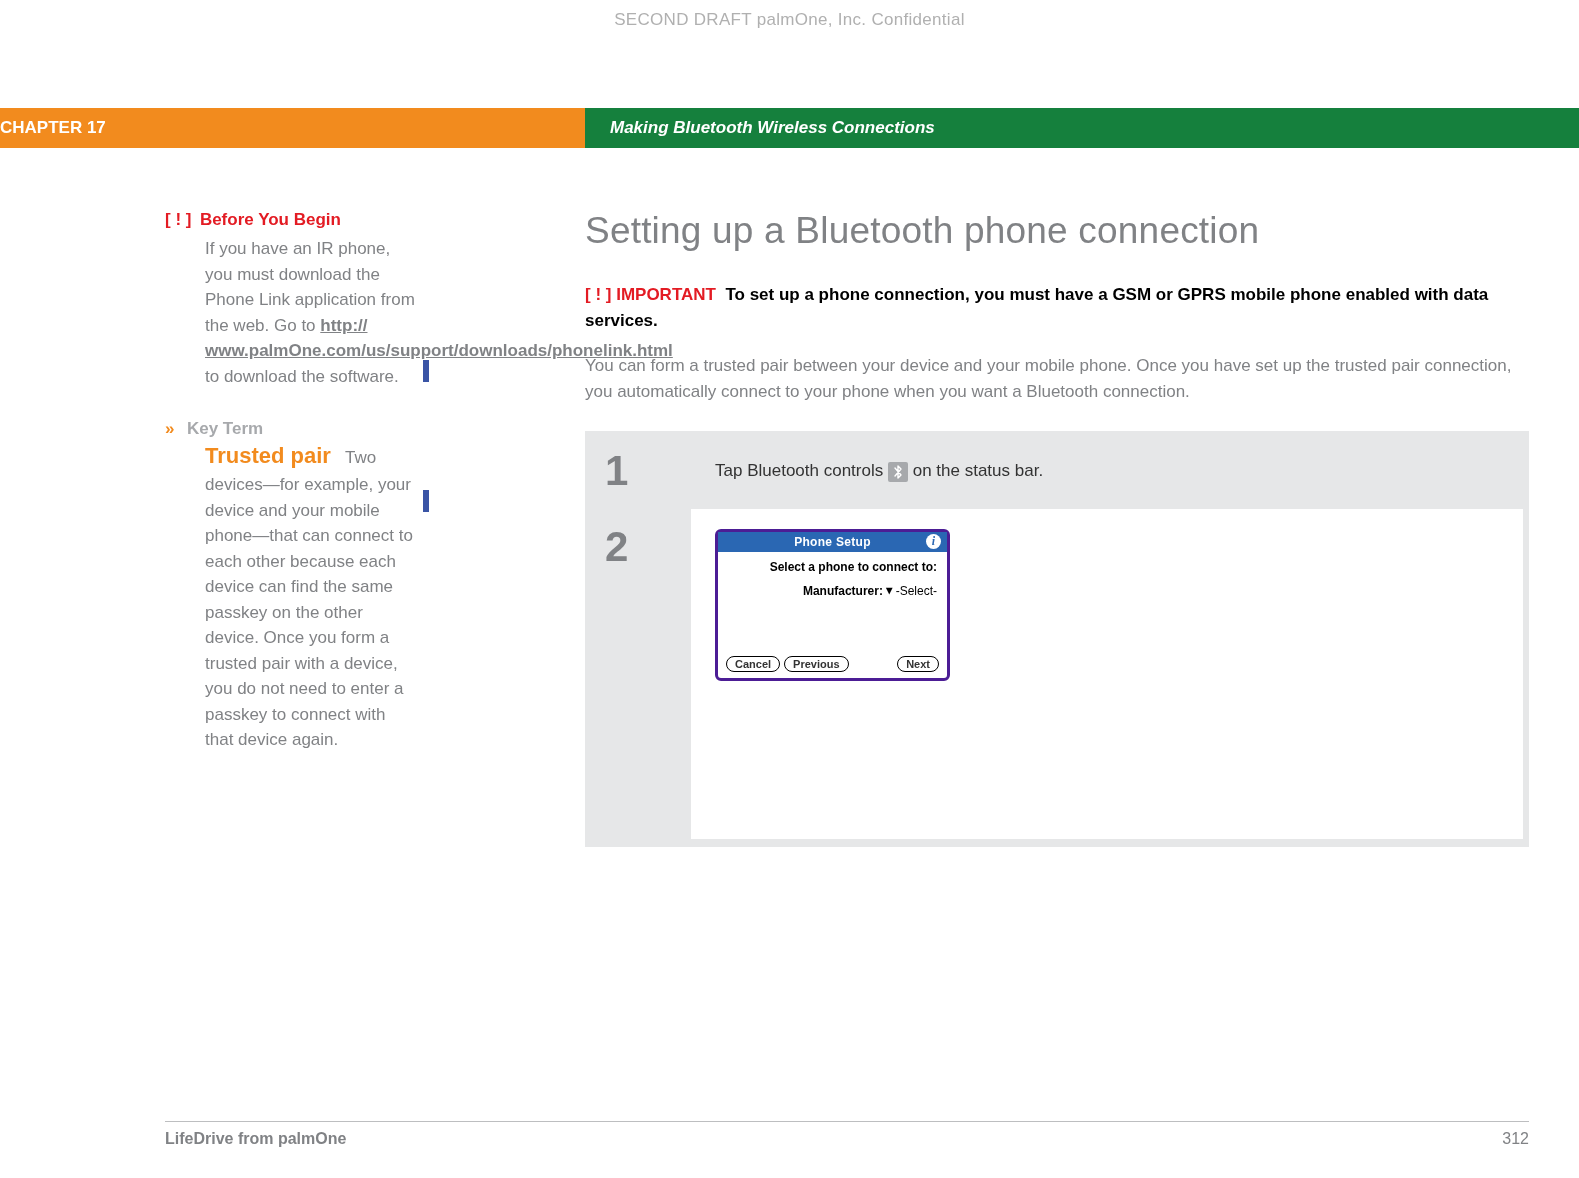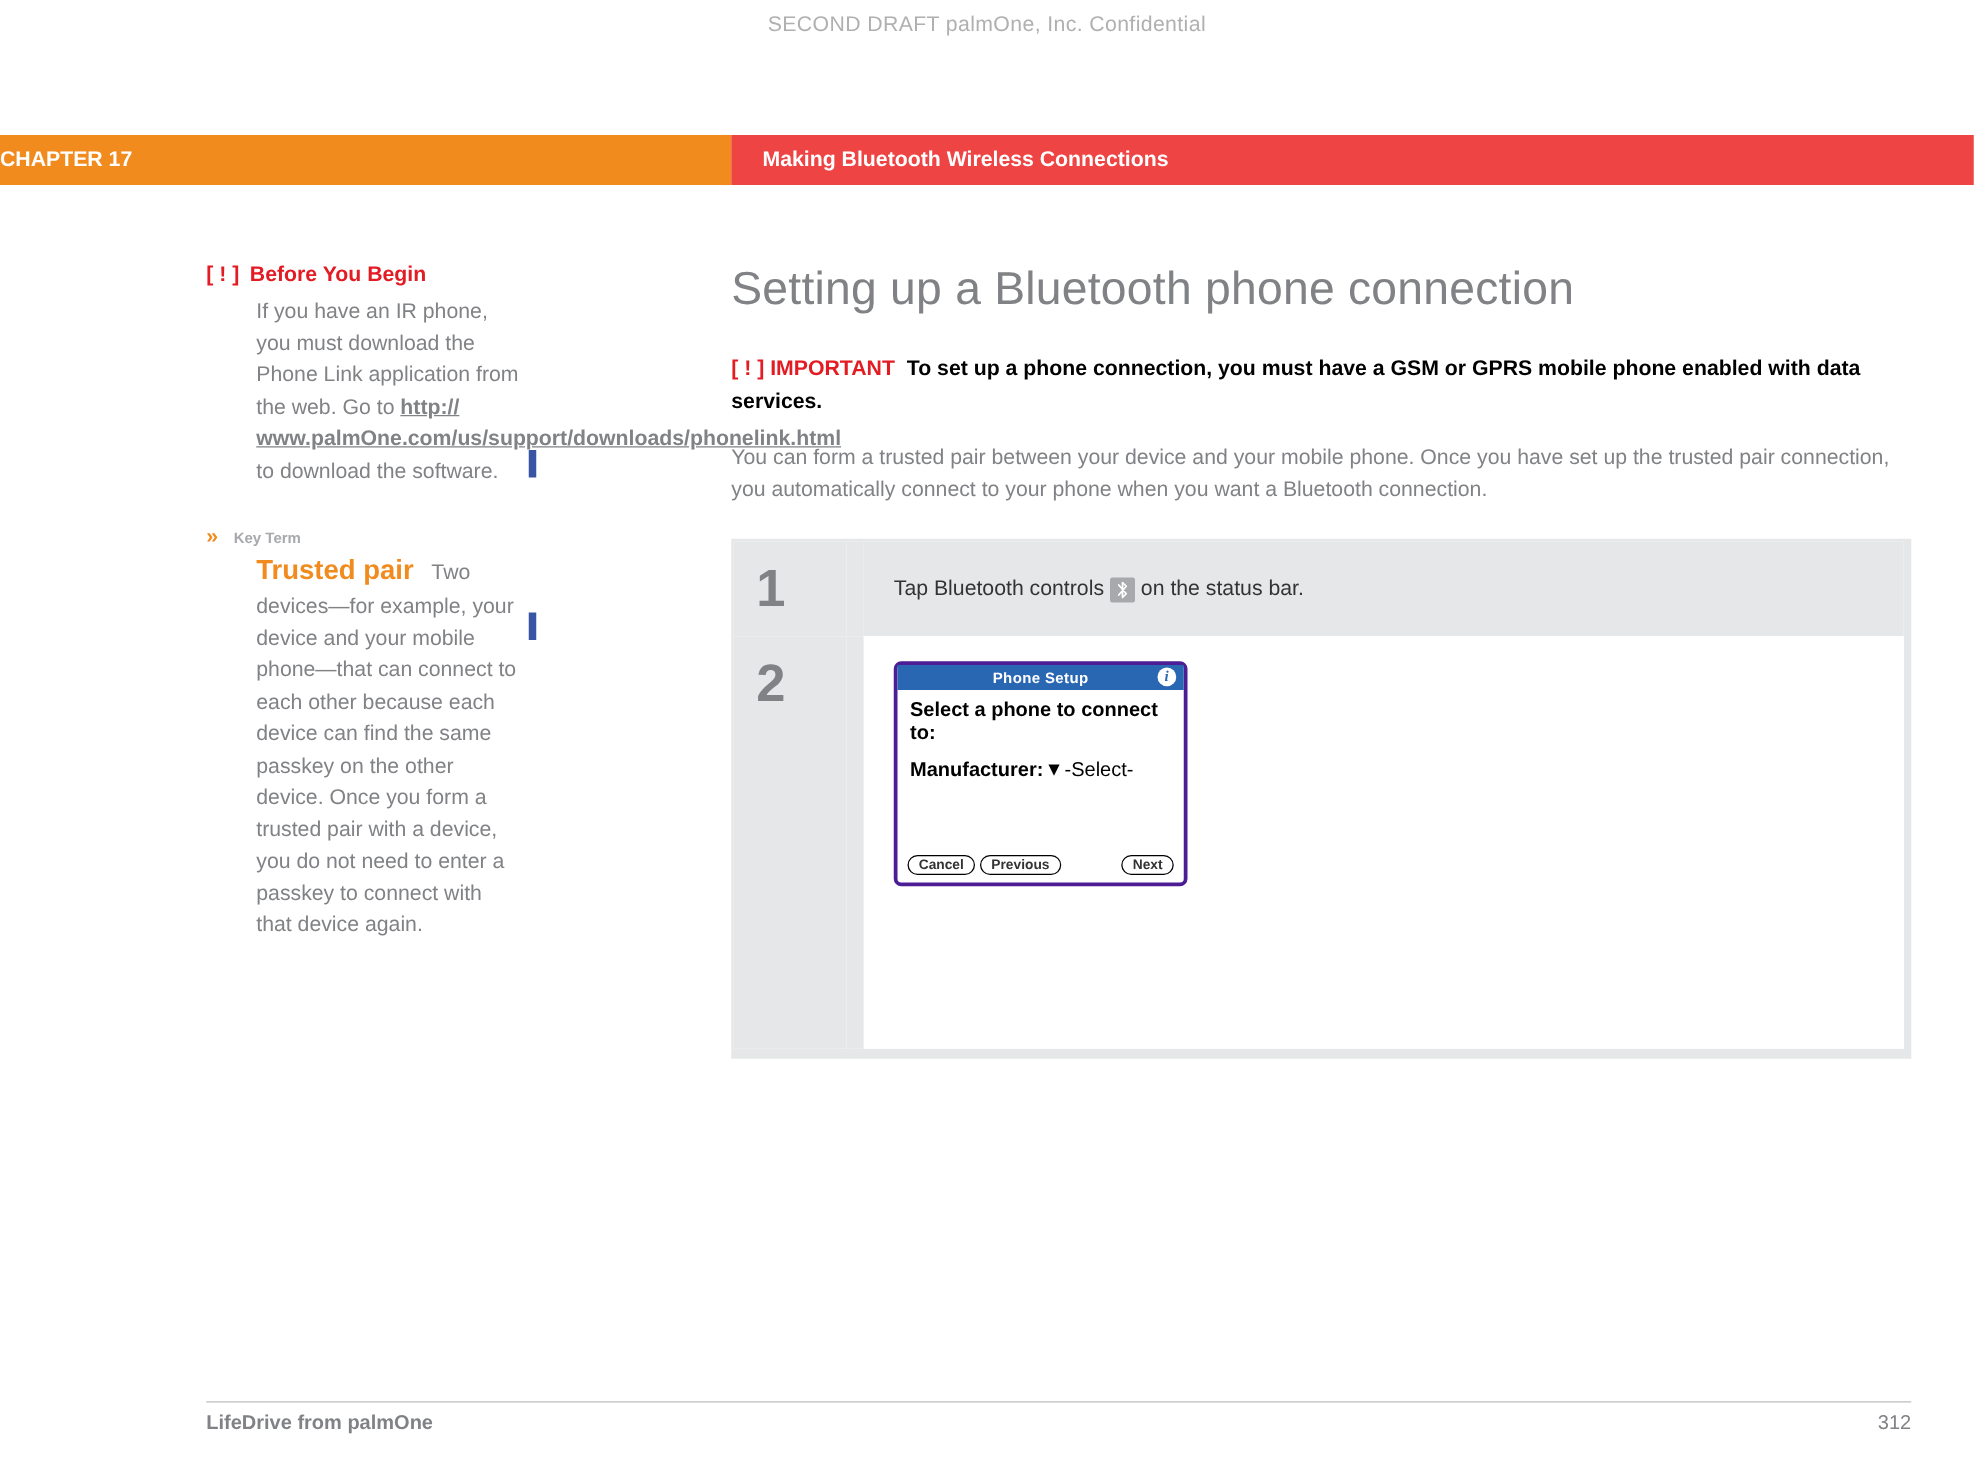--- a/index.html
+++ b/index.html
@@ -32,25 +32,26 @@
     font-weight: bold;
     color: #fff;
   }
   .header-left {
     background: #f28b1e;
     width: 585px;
     display: flex;
     align-items: center;
   }
   .header-right {
-    background: #ef4444;
+    background: #15803d;
     flex: 1;
     display: flex;
     align-items: center;
     padding-left: 25px;
+    font-style: italic;
   }
   .page-body {
     position: absolute;
     top: 210px;
     left: 165px;
     right: 50px;
     display: flex;
   }
   .sidebar {
     width: 280px;
@@ -78,21 +79,21 @@
   .kt-block { margin-top: 30px; }
   .kt-marker {
     color: #f28b1e;
     font-weight: bold;
     font-size: 17px;
     margin-right: 8px;
   }
   .kt-title {
     color: #a7a9ac;
     font-weight: bold;
-    font-size: 12px;
+    font-size: 17px;
   }
   .kt-term {
     color: #f28b1e;
     font-weight: bold;
     font-size: 22px;
   }
   .kt-body {
     color: #808285;
     font-size: 17px;
     line-height: 1.5;
@@ -216,22 +217,23 @@
     color: #2a67b3;
     font-family: Georgia, serif;
     font-style: italic;
     font-weight: bold;
     font-size: 12px;
     display: flex; align-items: center; justify-content: center;
   }
   .ps-body {
     padding: 8px 10px 58px 10px;
     font-family: "Trebuchet MS", sans-serif;
-    font-size: 16px;
+    font-size: 12px;
     color: #000;
+    text-align: right;
   }
   .ps-body .prompt { font-weight: bold; margin-bottom: 10px; }
   .ps-body .mfr-row { font-weight: bold; }
   .ps-body .mfr-val { font-weight: normal; }
   .ps-dd { display:inline-block; transform: translateY(-1px); }
   .ps-buttons {
     display: flex;
     justify-content: space-between;
     padding: 0 8px;
     gap: 4px;

